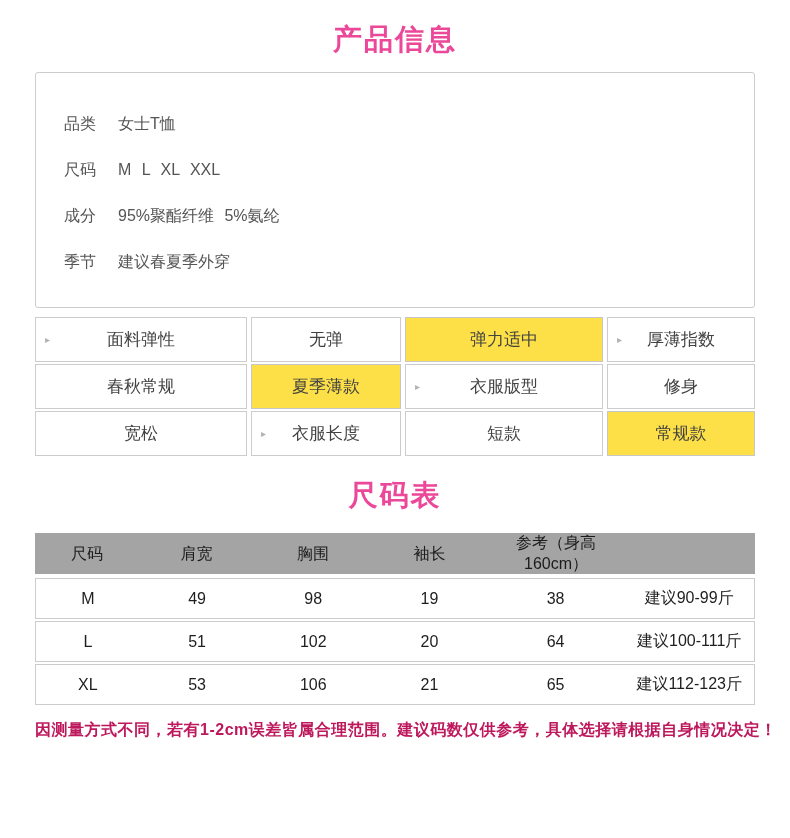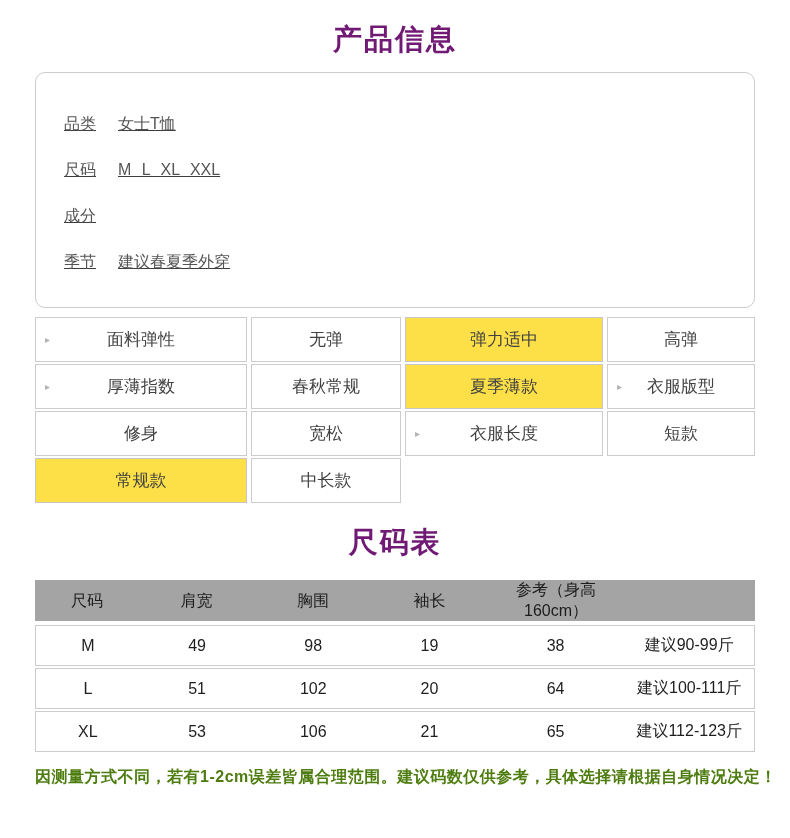--- a/index.html
+++ b/index.html
@@ -10,34 +10,33 @@
     color: #3c3c3c;
     -webkit-font-smoothing: antialiased;
   }
   .page { width: 720px; margin: 0 auto; }
 
   
   .section-title {
     text-align: center;
     font-size: 29px;
     font-weight: bold;
-    color: #701a75;
+    color: #ec4899;
     letter-spacing: 2px;
     margin: 0;
     padding: 18px 0 12px 0;
     line-height: 42px;
   }
 
   
   .info-box {
     border: 1px solid #cccccc;
-    border-radius: 10px;
+    border-radius: 3px;
     padding: 28px 20px 22px 28px;
     background: #ffffff;
-    text-decoration: underline;
   }
   .info-row {
     display: flex;
     align-items: center;
     height: 46px;
     font-size: 16px;
     color: #555555;
   }
   .info-label { margin-right: 22px; white-space: nowrap; }
   .info-value { word-spacing: 6px; }
@@ -98,21 +97,21 @@
     background: #ffffff;
   }
   .size-row:first-of-type { margin-top: 0; }
   .size-row .cell { font-size: 16px; color: #1e1e1e; }
 
   
   .footer-note {
     text-align: center;
     font-size: 16px;
     font-weight: bold;
-    color: #4d7c0f;
+    color: #be185d;
     margin: 15px 0 0 0;
     letter-spacing: 0.5px;
     white-space: nowrap;
   }
 </style>
 </head>
 <body>
 
 <div class="page">
 
@@ -122,36 +121,36 @@
     <div class="info-row">
       <span class="info-label">品类</span>
       <span class="info-value">女士T恤</span>
     </div>
     <div class="info-row">
       <span class="info-label">尺码</span>
       <span class="info-value">M L XL XXL</span>
     </div>
     <div class="info-row">
       <span class="info-label">成分</span>
+      <span class="info-value">95%聚酯纤维 5%氨纶</span>
     </div>
     <div class="info-row">
       <span class="info-label">季节</span>
       <span class="info-value">建议春夏季外穿</span>
     </div>
   </div>
 
   <div class="attr-table">
 
     <div class="attr-cell attr-label-cell">
       <span class="tri-icon">▸</span>
       <span>面料弹性</span>
     </div>
     <div class="attr-cell">无弹</div>
     <div class="attr-cell selected">弹力适中</div>
-    <div class="attr-cell">高弹</div>
 
     <div class="attr-cell attr-label-cell">
       <span class="tri-icon">▸</span>
       <span>厚薄指数</span>
     </div>
     <div class="attr-cell">春秋常规</div>
     <div class="attr-cell selected">夏季薄款</div>
 
     <div class="attr-cell attr-label-cell">
       <span class="tri-icon">▸</span>
@@ -159,21 +158,20 @@
     </div>
     <div class="attr-cell">修身</div>
     <div class="attr-cell">宽松</div>
 
     <div class="attr-cell attr-label-cell">
       <span class="tri-icon">▸</span>
       <span>衣服长度</span>
     </div>
     <div class="attr-cell">短款</div>
     <div class="attr-cell selected">常规款</div>
-    <div class="attr-cell">中长款</div>
   </div>
 
   <h1 class="section-title">尺码表</h1>
 
   <div class="size-table">
     <div class="size-grid size-header">
       <div class="cell">尺码</div>
       <div class="cell">肩宽</div>
       <div class="cell">胸围</div>
       <div class="cell">袖长</div>

